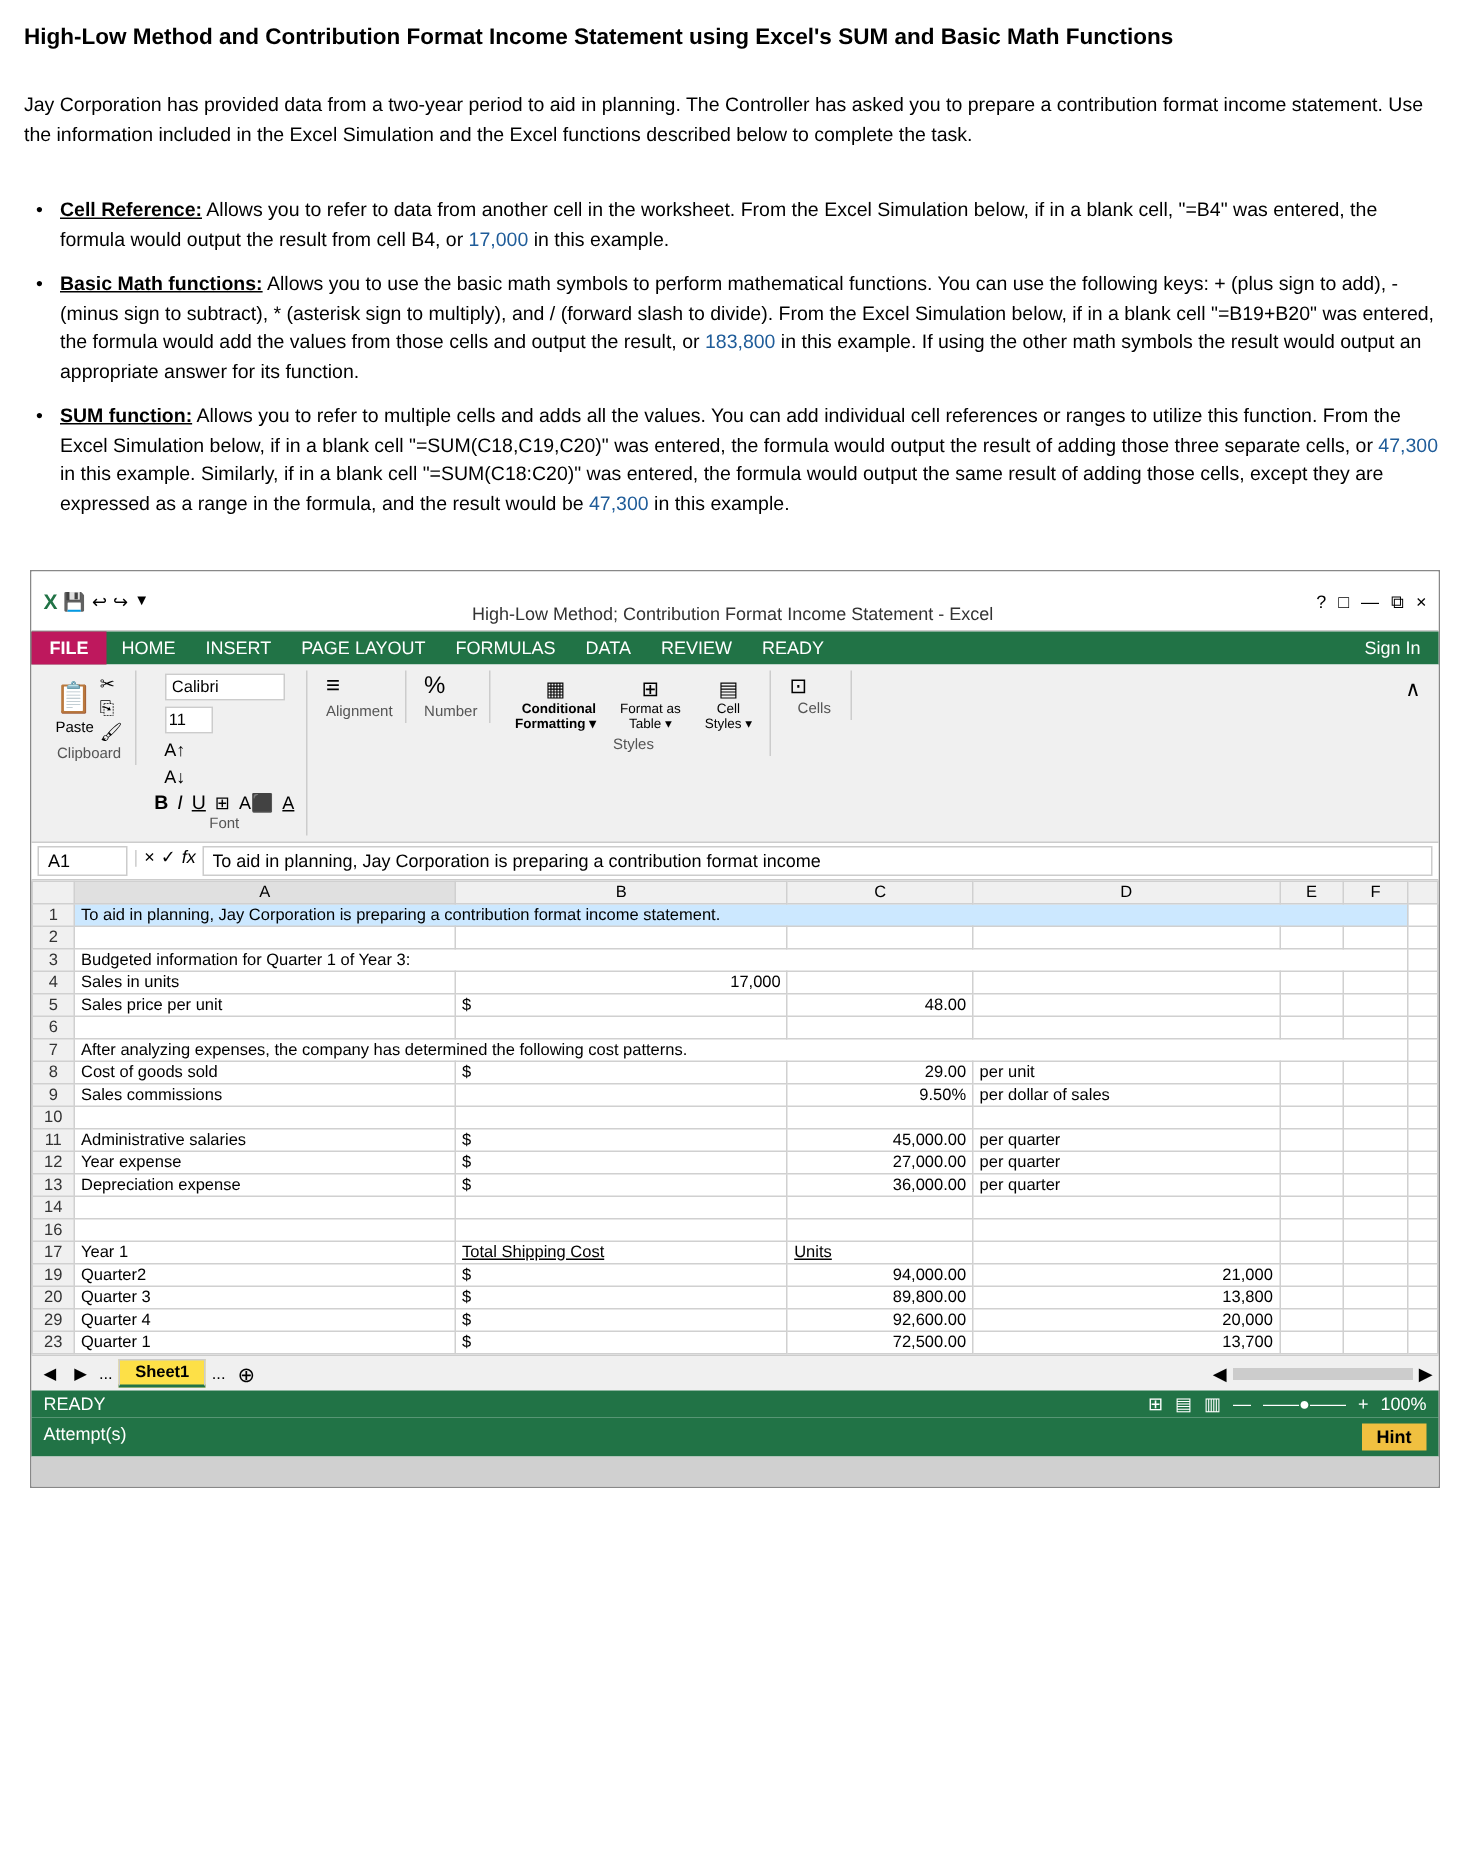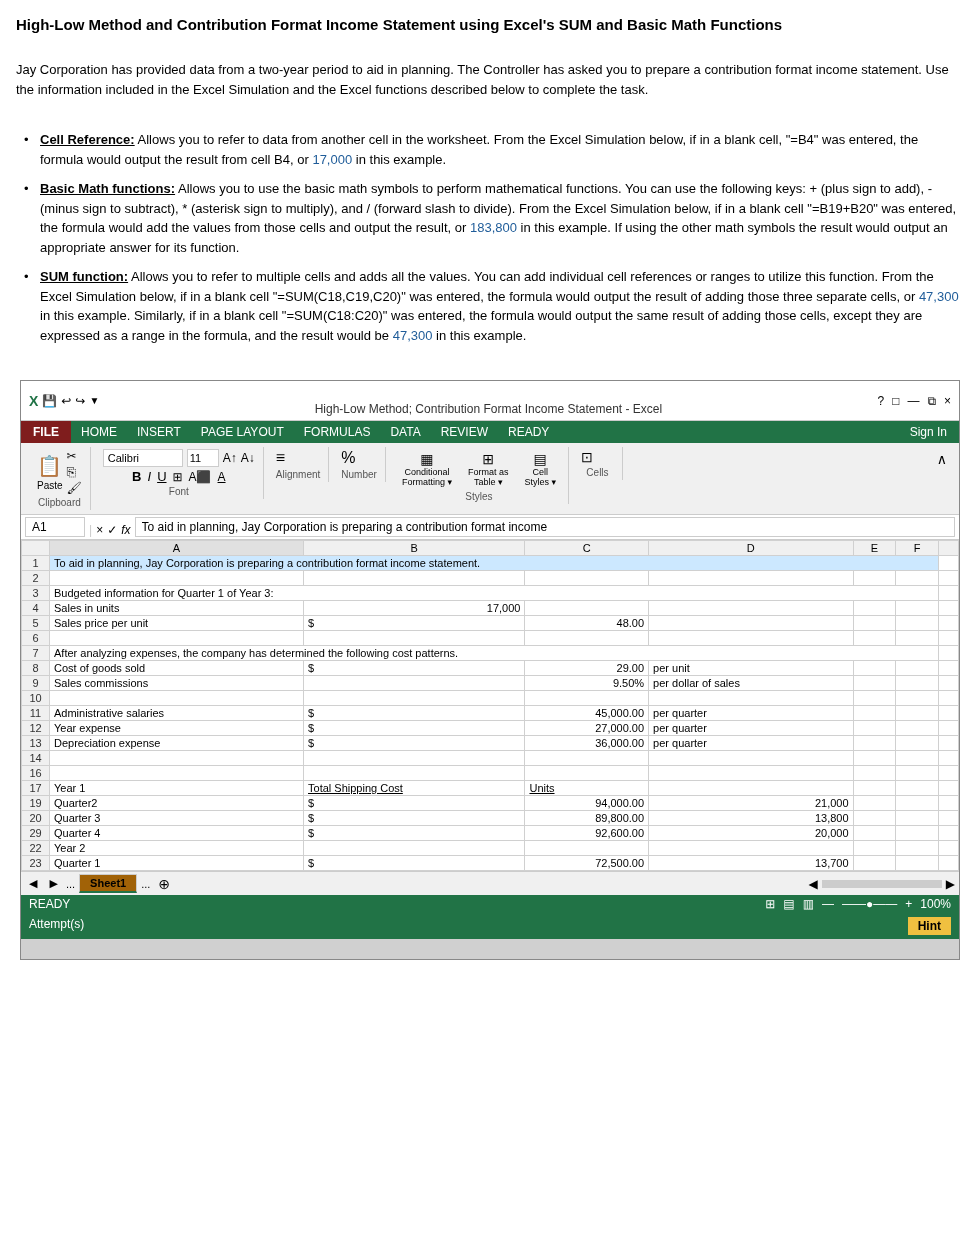--- a/index.html
+++ b/index.html
@@ -19,36 +19,36 @@
 
     
     .excel-titlebar { background: #fff; display: flex; align-items: center; justify-content: space-between; padding: 4px 8px; border-bottom: 1px solid #ccc; }
     .excel-titlebar-left { display: flex; align-items: center; gap: 4px; }
     .excel-titlebar-center { font-size: 12px; color: #333; margin-top: 17px; }
     .excel-titlebar-right { display: flex; align-items: center; gap: 8px; font-size: 12px; }
     .excel-title-icon { color: #217346; font-weight: bold; font-size: 14px; }
 
     
     .excel-menubar { background: #217346; display: flex; align-items: center; padding: 0; }
-    .excel-menubar .file-btn { background: #7f1d1d; color: #fff; font-weight: bold; padding: 4px 12px; font-size: 12px; cursor: pointer; }
+    .excel-menubar .file-btn { background: #be185d; color: #fff; font-weight: bold; padding: 4px 12px; font-size: 12px; cursor: pointer; }
     .excel-menubar .menu-item { color: #fff; padding: 4px 10px; font-size: 12px; cursor: pointer; }
     .excel-menubar .signin { color: #fff; margin-left: auto; padding: 4px 12px; font-size: 12px; }
 
     
     .excel-ribbon { background: #f0f0f0; border-bottom: 1px solid #ccc; padding: 4px 8px; }
     .ribbon-row { display: flex; align-items: flex-start; gap: 4px; }
     .ribbon-group { display: flex; flex-direction: column; align-items: flex-start; border-right: 1px solid #ccc; padding: 2px 8px; min-width: 50px; }
     .ribbon-group-label { font-size: 10px; color: #555; margin-top: 2px; align-self: center; }
     .ribbon-group-content { display: flex; align-items: center; gap: 4px; }
     .font-selector { border: 1px solid #ccc; padding: 2px 4px; font-size: 11px; width: 80px; }
     .font-size-selector { border: 1px solid #ccc; padding: 2px 2px; font-size: 11px; width: 32px; }
     .format-btn { display: flex; flex-direction: column; align-items: center; font-size: 10px; cursor: pointer; padding: 2px 4px; }
 
     
-    .excel-formulabar { display: flex; align-items: flex-end; border-bottom: 1px solid #ccc; background: #fff; padding: 2px 4px; gap: 4px; }
+    .excel-formulabar { display: flex; align-items: flex-start; border-bottom: 1px solid #ccc; background: #fff; padding: 2px 4px; gap: 4px; }
     .cell-ref { border: 1px solid #ccc; padding: 2px 6px; width: 60px; font-size: 12px; }
     .formula-bar { flex: 1; border: 1px solid #ccc; padding: 2px 6px; font-size: 12px; }
 
     
     .excel-spreadsheet { overflow: hidden; }
     .excel-grid { width: 100%; border-collapse: collapse; }
     .excel-grid th, .excel-grid td { border: 1px solid #d0d0d0; font-size: 11px; padding: 1px 4px; white-space: nowrap; }
     .excel-grid th { background: #f0f0f0; text-align: center; font-weight: normal; min-width: 20px; }
     .col-a { min-width: 340px; }
     .col-b { min-width: 120px; text-align: right; }
@@ -58,21 +58,21 @@
     .col-f { min-width: 50px; }
     .row-header { background: #f0f0f0; text-align: center; font-weight: normal; color: #333; width: 28px; }
     .selected-cell { background: #cce8ff !important; }
     .selected-header { background: #e0e0e0 !important; font-weight: bold; }
     td.text-right { text-align: right; }
     .merged-cell { white-space: normal; font-size: 11px; }
 
     
     .excel-sheettabs { background: #f0f0f0; border-top: 1px solid #ccc; display: flex; align-items: center; padding: 2px 4px; gap: 4px; }
     .sheet-tab { background: #fff; border: 1px solid #ccc; padding: 2px 10px; font-size: 11px; cursor: pointer; }
-    .sheet-tab.active { background: #a16207; border-bottom: 2px solid #217346; font-weight: bold; }
+    .sheet-tab.active { background: #fde047; border-bottom: 2px solid #217346; font-weight: bold; }
     .sheet-nav { font-size: 11px; cursor: pointer; padding: 2px 4px; }
     .sheet-add { font-size: 14px; cursor: pointer; padding: 0 4px; }
     .sheet-scroll { margin-left: auto; display: flex; align-items: center; gap: 4px; }
 
     
     .excel-statusbar { background: #217346; color: #fff; display: flex; align-items: center; padding: 2px 8px; font-size: 12px; gap: 8px; }
     .status-right { margin-left: auto; display: flex; align-items: center; gap: 8px; }
 
     
     .attempt-bar { background: #217346; color: #fff; display: flex; padding: 4px 8px; font-size: 12px; }
@@ -162,21 +162,21 @@
             <span style="font-size:12px;cursor:pointer;">✂</span>
             <span style="font-size:12px;cursor:pointer;">⎘</span>
             <span style="font-size:12px;cursor:pointer;">🖌</span>
           </div>
         </div>
         <span class="ribbon-group-label">Clipboard</span>
       </div>
 
       <div class="ribbon-group">
         <div class="ribbon-group-content" style="flex-direction:column;gap:2px;">
-          <div style="display:flex;align-items:center;gap:4px;">
+          <div style="display:flex;align-items:flex-start;gap:4px;flex-direction:column;">
             <input type="text" class="font-selector" value="Calibri" style="">
             <input type="text" class="font-size-selector" value="11" style="">
             <span style="font-size:12px;cursor:pointer;">A↑</span>
             <span style="font-size:12px;cursor:pointer;">A↓</span>
           </div>
           <div style="display:flex;align-items:center;gap:6px;">
             <span style="font-weight:bold;cursor:pointer;font-size:13px;">B</span>
             <span style="font-style:italic;cursor:pointer;font-size:13px;">I</span>
             <span style="text-decoration:underline;cursor:pointer;font-size:13px;">U</span>
             <span style="font-size:12px;cursor:pointer;">⊞</span>
@@ -198,21 +198,21 @@
         <div class="ribbon-group-content">
           <span style="font-size:16px;cursor:pointer;">%</span>
         </div>
         <span class="ribbon-group-label">Number</span>
       </div>
 
       <div class="ribbon-group">
         <div class="ribbon-group-content" style="gap:8px;">
           <div class="format-btn">
             <span style="font-size:14px;">▦</span>
-            <span style="font-size:9px;text-align:center;">Conditional<br>Formatting ▾</span>
+            <span style="font-size:9px;text-align:right;font-weight:bold;">Conditional<br>Formatting ▾</span>
           </div>
           <div class="format-btn">
             <span style="font-size:14px;">⊞</span>
             <span style="font-size:9px;text-align:center;">Format as<br>Table ▾</span>
           </div>
           <div class="format-btn">
             <span style="font-size:14px;">▤</span>
             <span style="font-size:9px;text-align:center;">Cell<br>Styles ▾</span>
           </div>
         </div>
@@ -419,30 +419,20 @@
             <td></td>
           <td></td>
         </tr>
         <tr>
           <td class="row-header">29</td>
           <td>  Quarter 4</td>
           <td>$</td>
           <td class="text-right">92,600.00</td>
           <td class="text-right">20,000</td>
           <td></td>
-            <td></td>
-          <td></td>
-        </tr>
-        <tr>
-          <td class="row-header">22</td>
-          <td>Year 2</td>
-          <td></td>
-            <td></td>
-            <td></td>
-            <td></td>
             <td></td>
           <td></td>
         </tr>
         <tr>
           <td class="row-header">23</td>
           <td>  Quarter 1</td>
           <td>$</td>
           <td class="text-right">72,500.00</td>
           <td class="text-right">13,700</td>
           <td></td>

